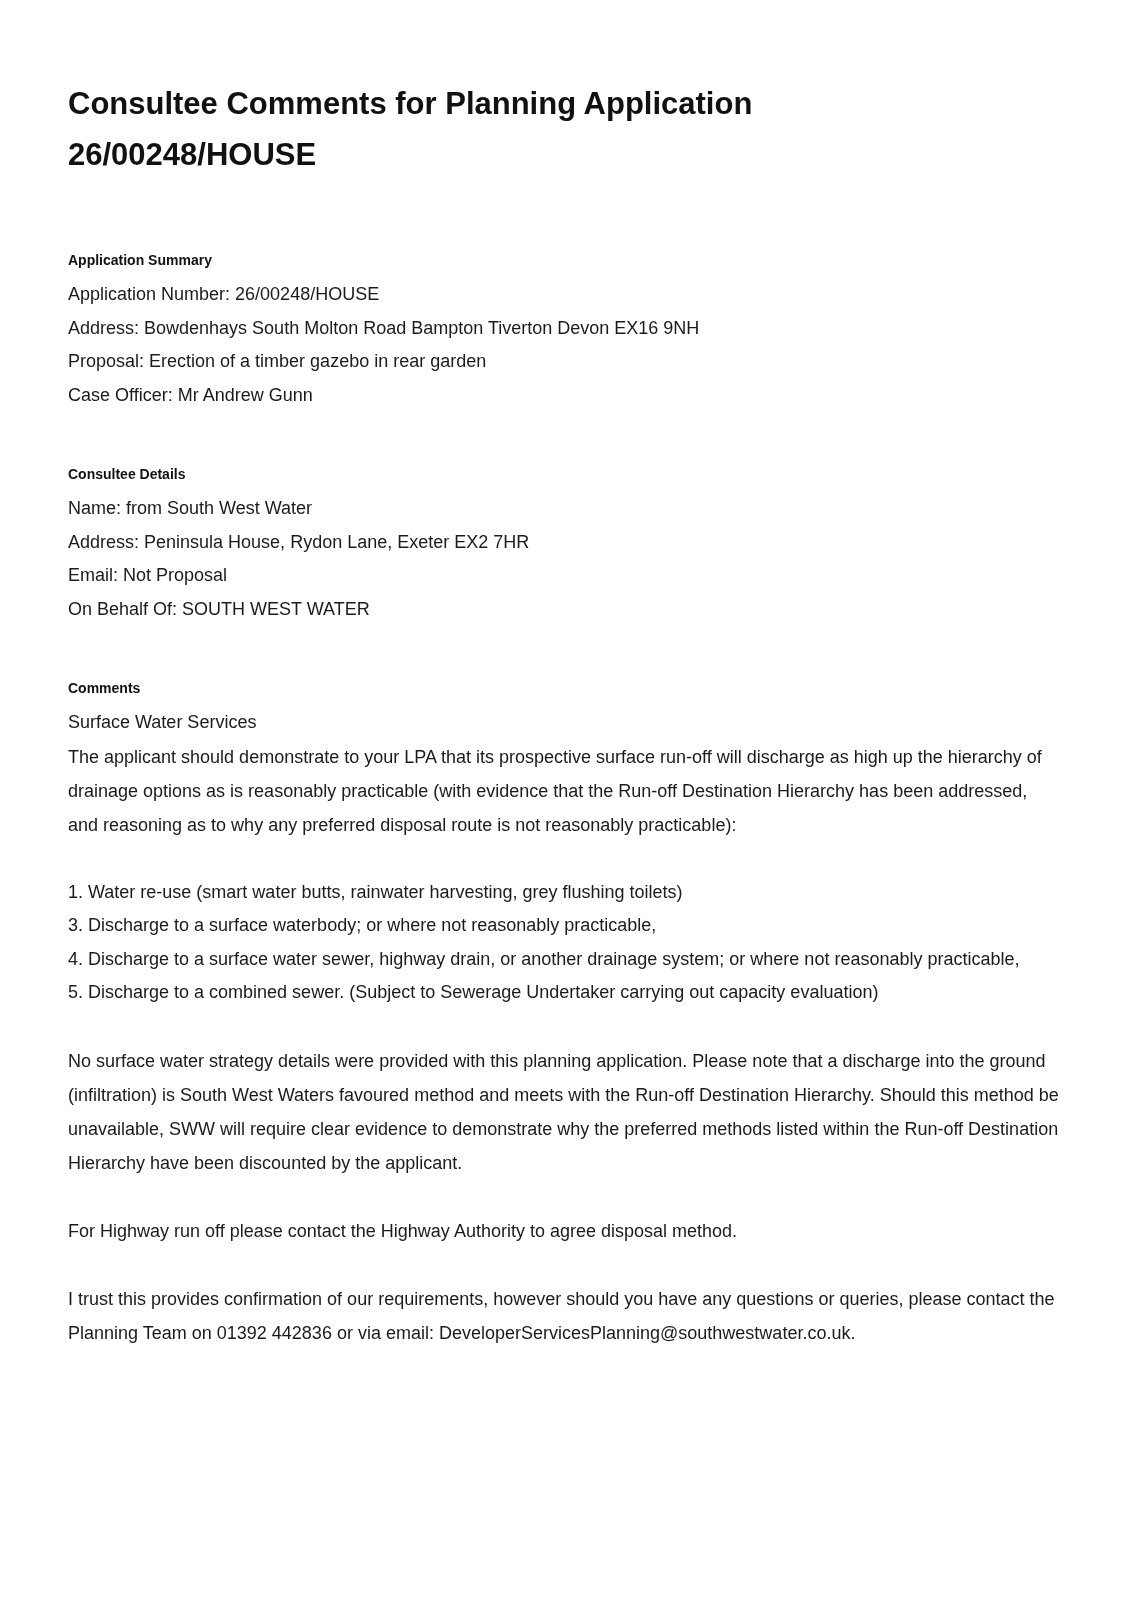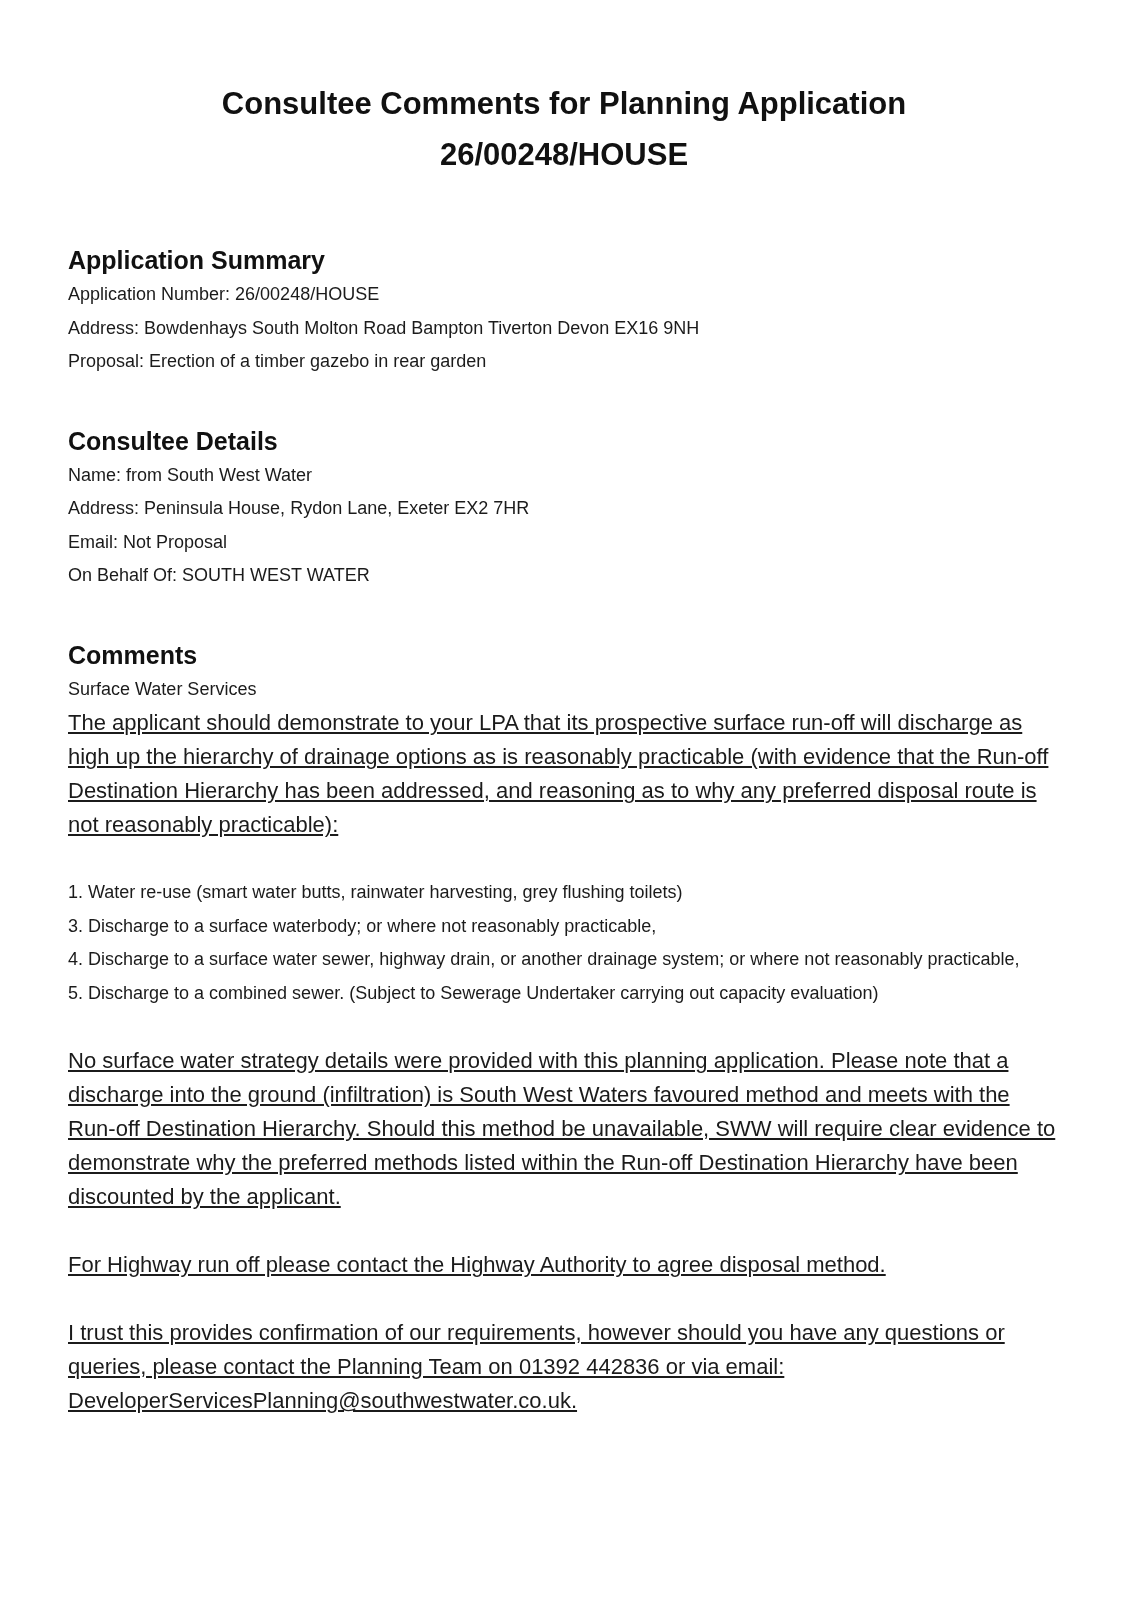--- a/index.html
+++ b/index.html
@@ -11,65 +11,64 @@
   .page {
     width: 1130px;
     min-height: 1600px;
     margin: 0 auto;
     background: #ffffff;
     color: #1b1b1b;
     font-family: "Liberation Sans", sans-serif;
     padding: 78px 70px 60px 68px;
   }
   .doc-title {
-    text-align: center;
     font-weight: bold;
     font-size: 31px;
     line-height: 1.65;
     margin: 0 0 64px 0;
     color: #111111;
   }
   .doc-title .title-line { display: block; }
   .section { margin: 0 0 46px 0; }
   .section-heading {
     font-weight: bold;
-    font-size: 25px;
+    font-size: 14px;
     line-height: 33px;
     margin: 0 0 1px 0;
     color: #111111;
   }
   .line {
     font-size: 18px;
     line-height: 33.5px;
     margin: 0;
   }
   .para {
-    font-size: 22px;
+    font-size: 18px;
     line-height: 34px;
     margin: 0 0 34px 0;
-    text-decoration: underline;
   }
   .para:last-child { margin-bottom: 0; }
   .list-block { margin: 0 0 34px 0; }
 </style>
 </head>
 <body>
 
 <div class="page">
 
   <h1 class="doc-title">
     <span class="title-line">Consultee Comments for Planning Application</span>
     <span class="title-line">26/00248/HOUSE</span>
   </h1>
 
   <div class="section">
     <p class="section-heading">Application Summary</p>
     <p class="line">Application Number: 26/00248/HOUSE</p>
     <p class="line">Address: Bowdenhays South Molton Road Bampton Tiverton Devon EX16 9NH</p>
     <p class="line">Proposal: Erection of a timber gazebo in rear garden</p>
+    <p class="line">Case Officer: Mr Andrew Gunn</p>
   </div>
 
   <div class="section">
     <p class="section-heading">Consultee Details</p>
     <p class="line">Name: from South West Water</p>
     <p class="line">Address: Peninsula House, Rydon Lane, Exeter EX2 7HR</p>
     <p class="line">Email: Not Proposal</p>
     <p class="line">On Behalf Of: SOUTH WEST WATER</p>
   </div>
 

